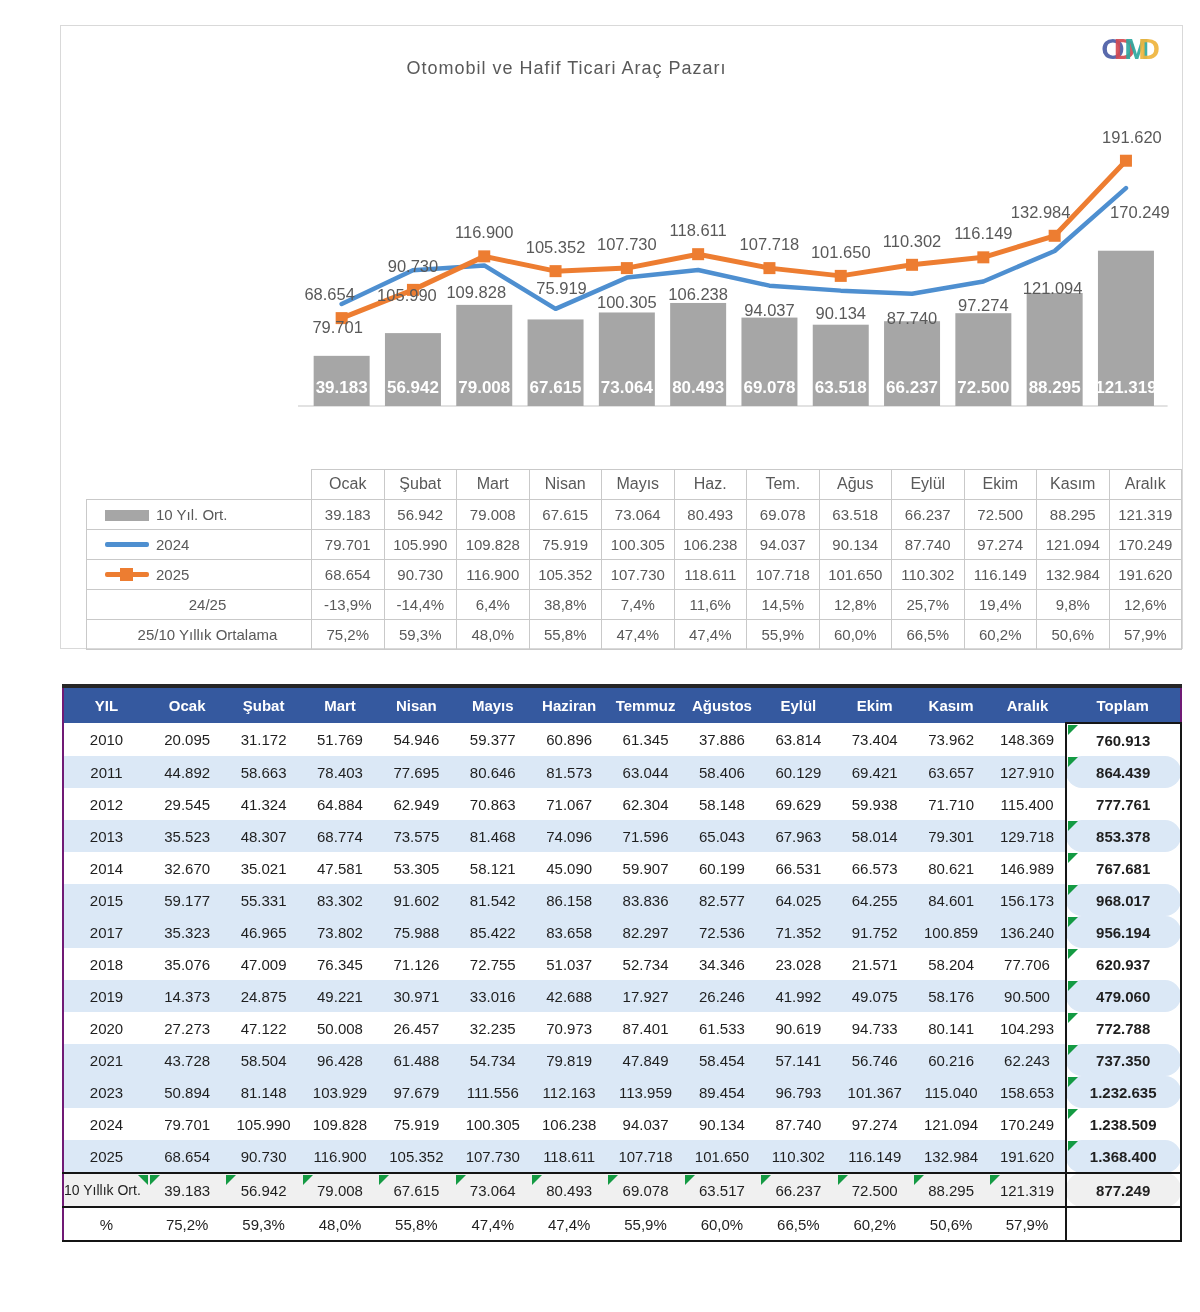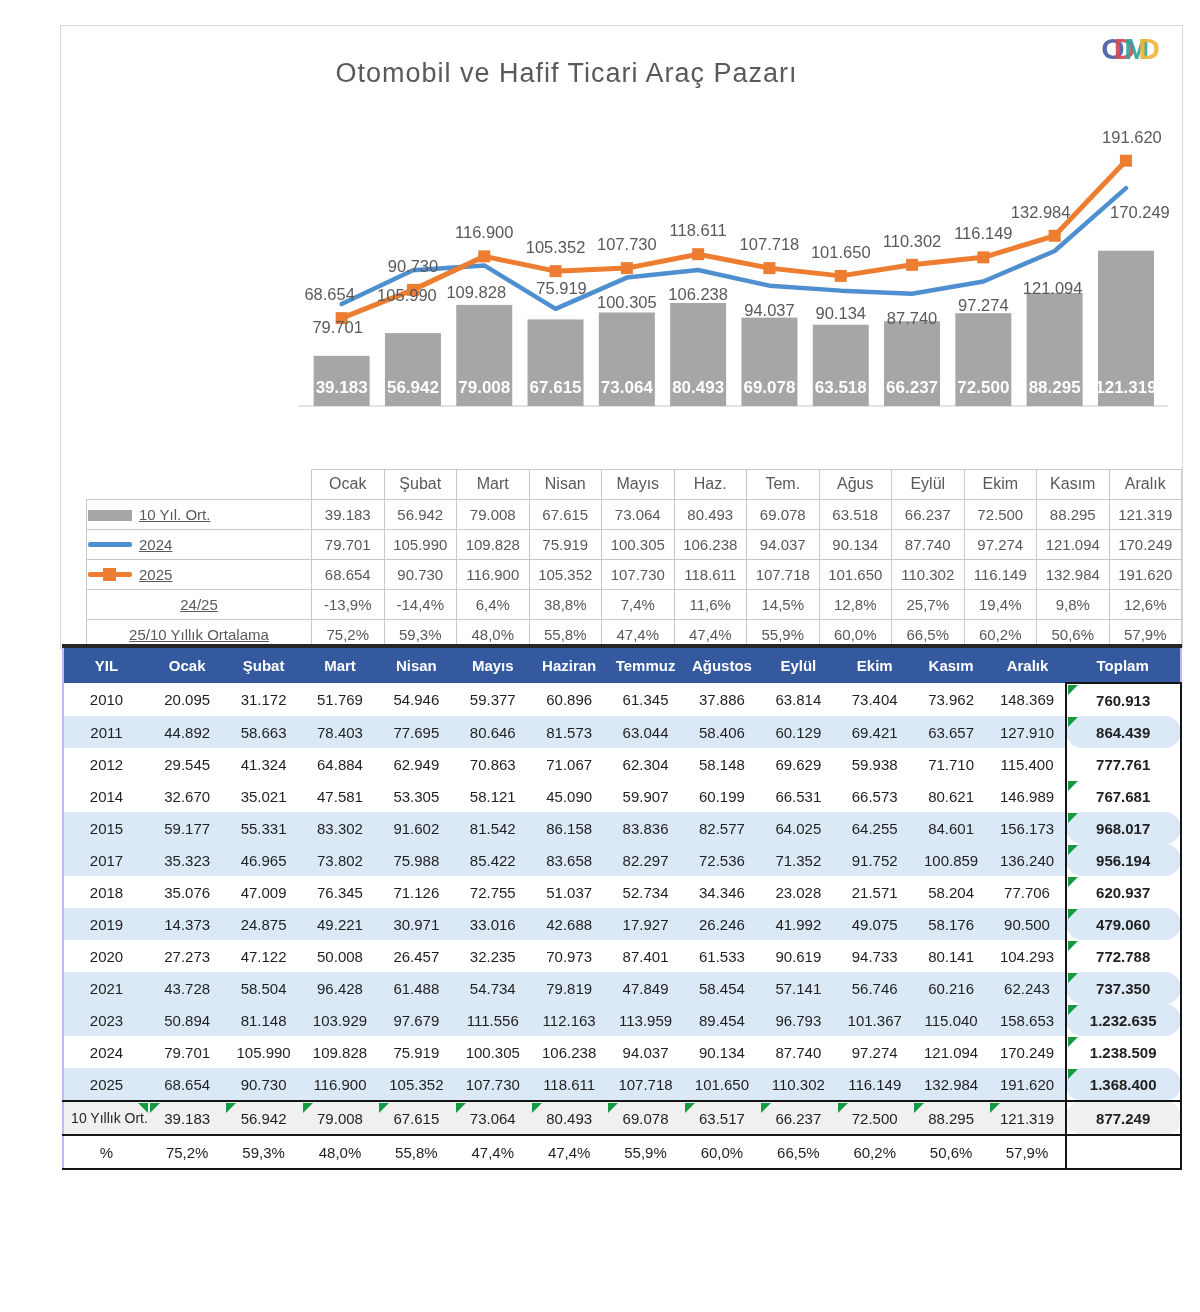--- a/index.html
+++ b/index.html
@@ -3,53 +3,53 @@
 <meta charset="utf-8">
 <style>
   html,body{margin:0;padding:0;background:#ffffff;}
   .page{position:relative;width:1200px;height:1312px;background:#ffffff;overflow:hidden;
         font-family:"Liberation Sans","DejaVu Sans",sans-serif;}
 
   
   .chart-card{position:absolute;left:60px;top:25px;width:1123px;height:624px;
               background:#fff;border:1px solid #d9d9d9;box-sizing:border-box;}
   .chart-title{position:absolute;top:32px;left:0;width:100%;box-sizing:border-box;
-               padding-right:110px;text-align:center;font-size:27px;font-weight:normal;
+               padding-right:110px;text-align:center;font-size:18px;font-weight:normal;
                color:#595959;letter-spacing:1px;margin:0;}
   .logo{position:absolute;top:8px;right:22px;font-size:30px;font-weight:bold;line-height:1;}
   .logo span{display:inline-block;margin-left:-11px;opacity:.92;}
   .logo span:first-child{margin-left:0;}
   svg.chart{position:absolute;left:0;top:0;}
 
   
   table.mini{position:absolute;left:25px;top:443px;width:1095px;border-collapse:collapse;
              table-layout:fixed;font-size:15px;color:#595959;}
   table.mini td{border:1px solid #c9c9c9;height:29px;text-align:center;padding:0 1px;
                 overflow:hidden;white-space:nowrap;}
   table.mini td.blank{border:none;background:transparent;}
   table.mini td.mon{height:27px;font-size:16px;}
-  table.mini td.lab{text-align:left;padding-left:1px;text-decoration:underline;}
+  table.mini td.lab{text-align:left;padding-left:18px;}
   table.mini td.lab.center{text-align:center;}
   .mk{display:inline-block;vertical-align:middle;margin-right:7px;}
   .mk-bar{width:44px;height:11px;background:#a6a6a6;}
   .mk-line{width:44px;height:5px;border-radius:2px;position:relative;top:-1px;}
   .mk-sq{position:absolute;left:15px;top:-4px;width:13px;height:13px;}
 
   
-  table.big{position:absolute;left:62px;top:644px;width:1118px;border-collapse:collapse;
-            table-layout:fixed;font-size:15px;color:#1f1f1f;border:2px solid #c4b5fd;}
+  table.big{position:absolute;left:62px;top:684px;width:1118px;border-collapse:collapse;
+            table-layout:fixed;font-size:15px;color:#1f1f1f;border:2px solid #701a75;}
   table.big th{background:#35599f;color:#fff;font-weight:bold;height:34px;
                border-top:4px solid #262626;padding:0;}
   table.big td{height:32px;text-align:center;padding:0;position:relative;white-space:nowrap;}
   tr.alt td{background:#dbe8f6;}
   td.total{font-weight:bold;border-left:2px solid #161616;border-right:2px solid #161616;border-radius:16px;}
   tr.first-data td.total{border-top:2px solid #161616;}
   tr.avg td{background:#f0f0f0;border-top:2px solid #141414;border-bottom:2px solid #141414;}
   tr.pct td{background:#fff;border-bottom:2px solid #141414;}
-  tr.avg td.rowlab{font-size:14px;text-align:center;padding-left:6px;}
+  tr.avg td.rowlab{font-size:14px;text-align:left;padding-left:0;}
   .bold{font-weight:bold;}
   .tri::before{content:"";position:absolute;top:1px;left:1px;
                border-top:10px solid #149a43;border-right:10px solid transparent;}
   .tri-r::before{content:"";position:absolute;top:1px;right:1px;
                border-top:10px solid #149a43;border-left:10px solid transparent;}
 </style>
 </head>
 <body>
 
 <div class="page">
@@ -348,20 +348,36 @@
           <td>70.863</td>
           <td>71.067</td>
           <td>62.304</td>
           <td>58.148</td>
           <td>69.629</td>
           <td>59.938</td>
           <td>71.710</td>
           <td>115.400</td>
           <td class="total">777.761</td>
         </tr>
+        <tr class="alt">
+          <td>2013</td>
+          <td>35.523</td>
+          <td>48.307</td>
+          <td>68.774</td>
+          <td>73.575</td>
+          <td>81.468</td>
+          <td>74.096</td>
+          <td>71.596</td>
+          <td>65.043</td>
+          <td>67.963</td>
+          <td>58.014</td>
+          <td>79.301</td>
+          <td>129.718</td>
+          <td class="total tri">853.378</td>
+        </tr>
         <tr class="">
           <td>2014</td>
           <td>32.670</td>
           <td>35.021</td>
           <td>47.581</td>
           <td>53.305</td>
           <td>58.121</td>
           <td>45.090</td>
           <td>59.907</td>
           <td>60.199</td>

